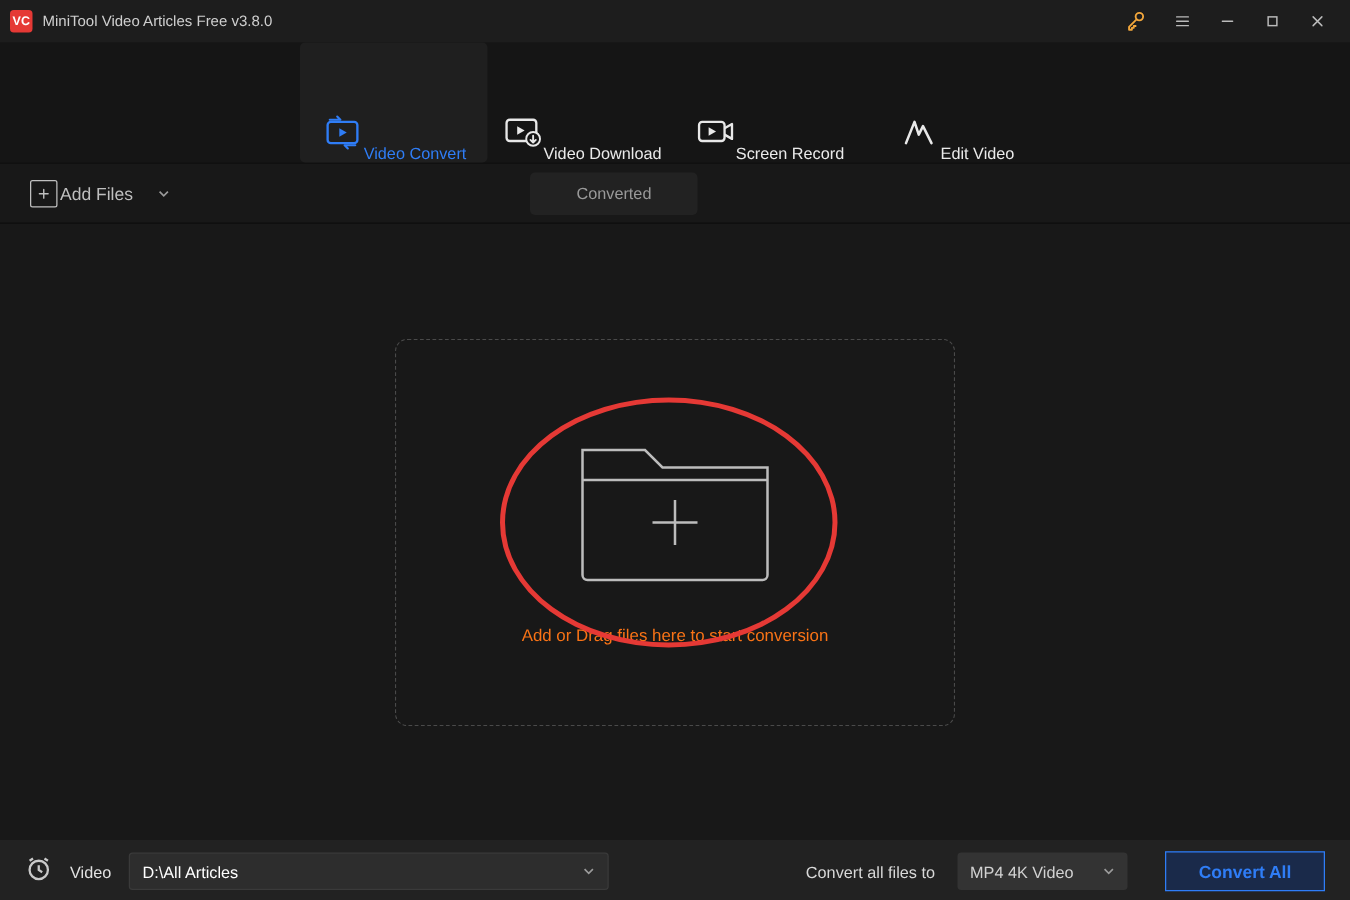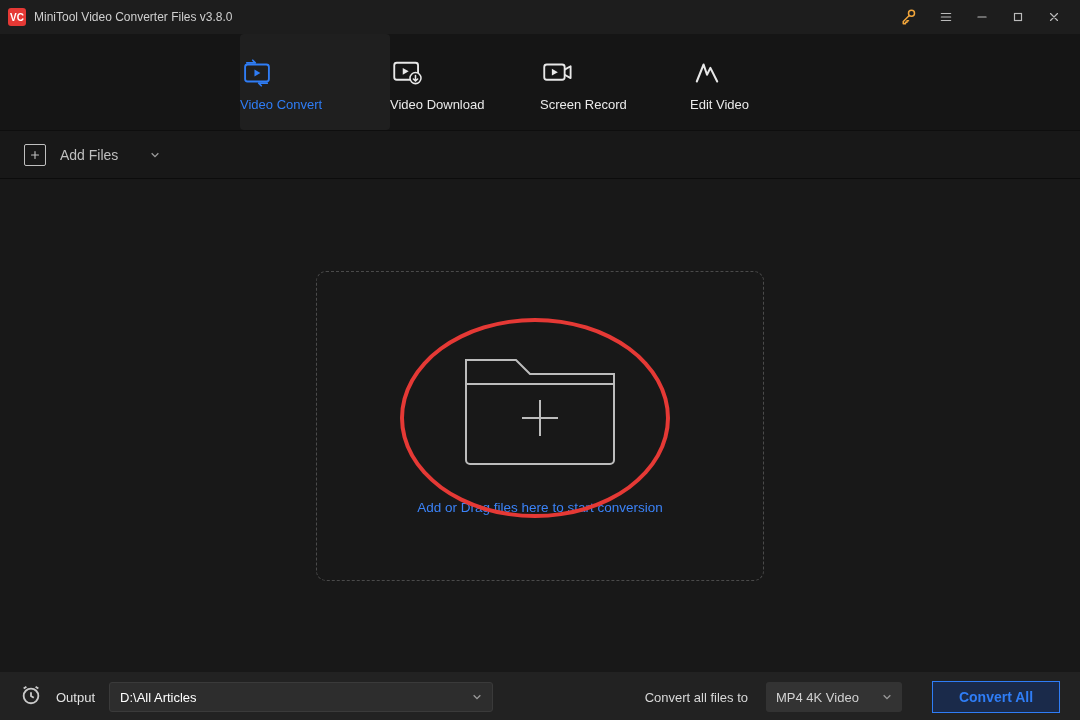--- a/index.html
+++ b/index.html
@@ -7,59 +7,59 @@
   
   .titlebar{height:32px;background:#1d1d1d;display:flex;align-items:center;padding:17px 8px;font-size:12px;color:#cfcfcf;}
   .logo{width:18px;height:18px;background:#e53935;border-radius:3px;display:flex;align-items:center;justify-content:center;color:#fff;font-size:10px;font-weight:700;margin-right:8px;}
   .titlebar-spacer{flex:1;}
   .titlebar-btn{width:36px;height:32px;display:flex;align-items:center;justify-content:center;color:#bbb;}
   .titlebar-btn svg{width:14px;height:14px;}
   .key-icon svg{width:18px;height:18px;}
   
   .mainnav{height:96px;background:#151515;display:flex;justify-content:center;align-items:stretch;}
   .mainnav-inner{display:flex;}
-  .nav-tab{width:150px;display:flex;flex-direction:column;align-items:flex-start;justify-content:center;cursor:pointer;color:#eaeaea;border-radius:4px;}
+  .nav-tab{width:150px;display:flex;align-items:flex-end;justify-content:center;cursor:pointer;color:#eaeaea;border-radius:4px;}
   .nav-tab.active{background:#1f1f1f;color:#2f7df6;}
   .nav-tab .nav-icon{height:40px;display:flex;align-items:center;justify-content:center;margin-bottom:4px;}
   .nav-tab .nav-icon svg{width:34px;height:30px;}
   .nav-tab .nav-label{font-size:13px;}
   
   .toolbar{height:48px;background:#181818;display:flex;align-items:center;padding:0 24px;border-top:1px solid #0e0e0e;}
-  .add-files{display:flex;align-items:center;gap:14px;color:#bfbfbf;font-size:14px;}
+  .add-files{display:flex;align-items:center;gap:2px;color:#bfbfbf;font-size:14px;}
   .add-files .sq-icon{width:22px;height:22px;border:1.5px solid #bfbfbf;border-radius:2px;display:flex;align-items:center;justify-content:center;color:#bfbfbf;font-size:14px;}
   .add-files .dd{margin-left:18px;color:#9a9a9a;}
   .segment{margin-left:auto;margin-right:auto;display:flex;background:#222;border-radius:4px;overflow:hidden;}
   .seg-btn{width:134px;height:34px;display:flex;align-items:center;justify-content:center;font-size:13px;color:#9a9a9a;}
   .seg-btn.active{background:#3a3a3a;color:#fff;font-weight:600;}
   .toolbar-right-spacer{width:210px;}
   
   .main{height:494px;background:#181818;display:flex;align-items:center;justify-content:center;border-top:1px solid #0c0c0c;}
   .dropzone{width:448px;height:310px;border:1.5px dashed #4a4a4a;border-radius:10px;display:flex;flex-direction:column;align-items:center;justify-content:center;gap:20px;position:relative;}
-  .dropzone-label{font-size:13.5px;color:#3b82f6;}
+  .dropzone-label{font-size:13.5px;color:#f97316;}
   .folder-wrap{position:relative;}
   .folder-icon svg{width:180px;height:140px;stroke:#bcbcbc;stroke-width:2;fill:none;}
   .red-ellipse{position:absolute;left:-50px;top:-18px;width:270px;height:200px;border:4px solid #e53935;border-radius:50%;}
   
   .bottombar{height:50px;background:#222;display:flex;align-items:center;padding:0 20px;gap:14px;}
   .clock-icon svg{width:22px;height:22px;stroke:#c9c9c9;fill:none;stroke-width:2;}
   .output-label{font-size:13px;color:#e2e2e2;}
   .output-select{flex:0 0 384px;height:30px;background:#2d2d2d;border:1px solid #3a3a3a;border-radius:3px;display:flex;align-items:center;justify-content:space-between;padding:0 10px;color:#ffffff;font-size:13px;gap:12px;}
   .bottom-spacer{flex:1;}
   .convert-label{font-size:13px;color:#d8d8d8;margin-right:4px;}
   .format-select{flex:0 0 136px;height:30px;background:#333;border-radius:3px;display:flex;align-items:center;justify-content:space-between;padding:0 10px;color:#d2d2d2;font-size:13px;}
   .convert-all{width:128px;height:32px;background:#1a2a4a;border:1px solid #2f7df6;border-radius:0;color:#2f7df6;display:flex;align-items:center;justify-content:center;font-size:14px;font-weight:600;margin-left:16px;}
   .chev-down{display:inline-block;}
   .chev-down svg{width:10px;height:10px;}
 </style>
 </head>
 <body>
 
 <div class="titlebar">
   <div class="logo">VC</div>
-  <div>MiniTool Video Converter Files v3.8.0</div>
+  <div>MiniTool Video Articles Free v3.8.0</div>
   <div class="titlebar-spacer"></div>
   <div class="titlebar-btn key-icon">
     <svg viewBox="0 0 24 24">
         <path d="M14 3 a4 4 0 1 1 0 8 a4 4 0 0 1 0-8 M11 10 L3 18 l0 3 l3 0 l0-2 l2 0 l0-2 l2 0" fill="none" stroke="#f2a63b" stroke-width="2" stroke-linecap="round" stroke-linejoin="round"></path>
       </svg>
   </div>
   <div class="titlebar-btn">
     <svg viewBox="0 0 24 24">
         <path d="M4 6h16M4 12h16M4 18h16" stroke="#bbb" stroke-width="2" stroke-linecap="round"></path>
       </svg>
@@ -133,20 +133,21 @@
         </svg>
     </span>
     <span>Add Files</span>
     <span class="dd chev-down">
       <svg viewBox="0 0 12 12">
           <path d="M2 4l4 4 4-4" fill="none" stroke="#9a9a9a" stroke-width="1.6"></path>
         </svg>
     </span>
   </div>
   <div class="segment">
+    <div class="seg-btn">Converted</div>
   </div>
   <div class="toolbar-right-spacer"></div>
 </div>
 
 <div class="main">
   <div class="dropzone">
     <div class="folder-wrap">
       <div class="red-ellipse"></div>
       <div class="folder-icon">
         <svg viewBox="0 0 180 140">
@@ -161,21 +162,21 @@
 </div>
 
 <div class="bottombar">
   <div class="clock-icon">
     <svg viewBox="0 0 24 24">
         <circle cx="12" cy="13" r="8"></circle>
         <path d="M12 9v4l3 2"></path>
         <path d="M7 3l-3 2M17 3l3 2"></path>
       </svg>
   </div>
-  <div class="output-label">Output</div>
+  <div class="output-label">Video</div>
   <div class="output-select">
     <span>D:\All Articles</span>
     <span class="chev-down">
       <svg viewBox="0 0 12 12">
           <path d="M2 4l4 4 4-4" fill="none" stroke="#9a9a9a" stroke-width="1.6"></path>
         </svg>
     </span>
   </div>
   <div class="bottom-spacer"></div>
   <div class="convert-label">Convert all files to</div>

